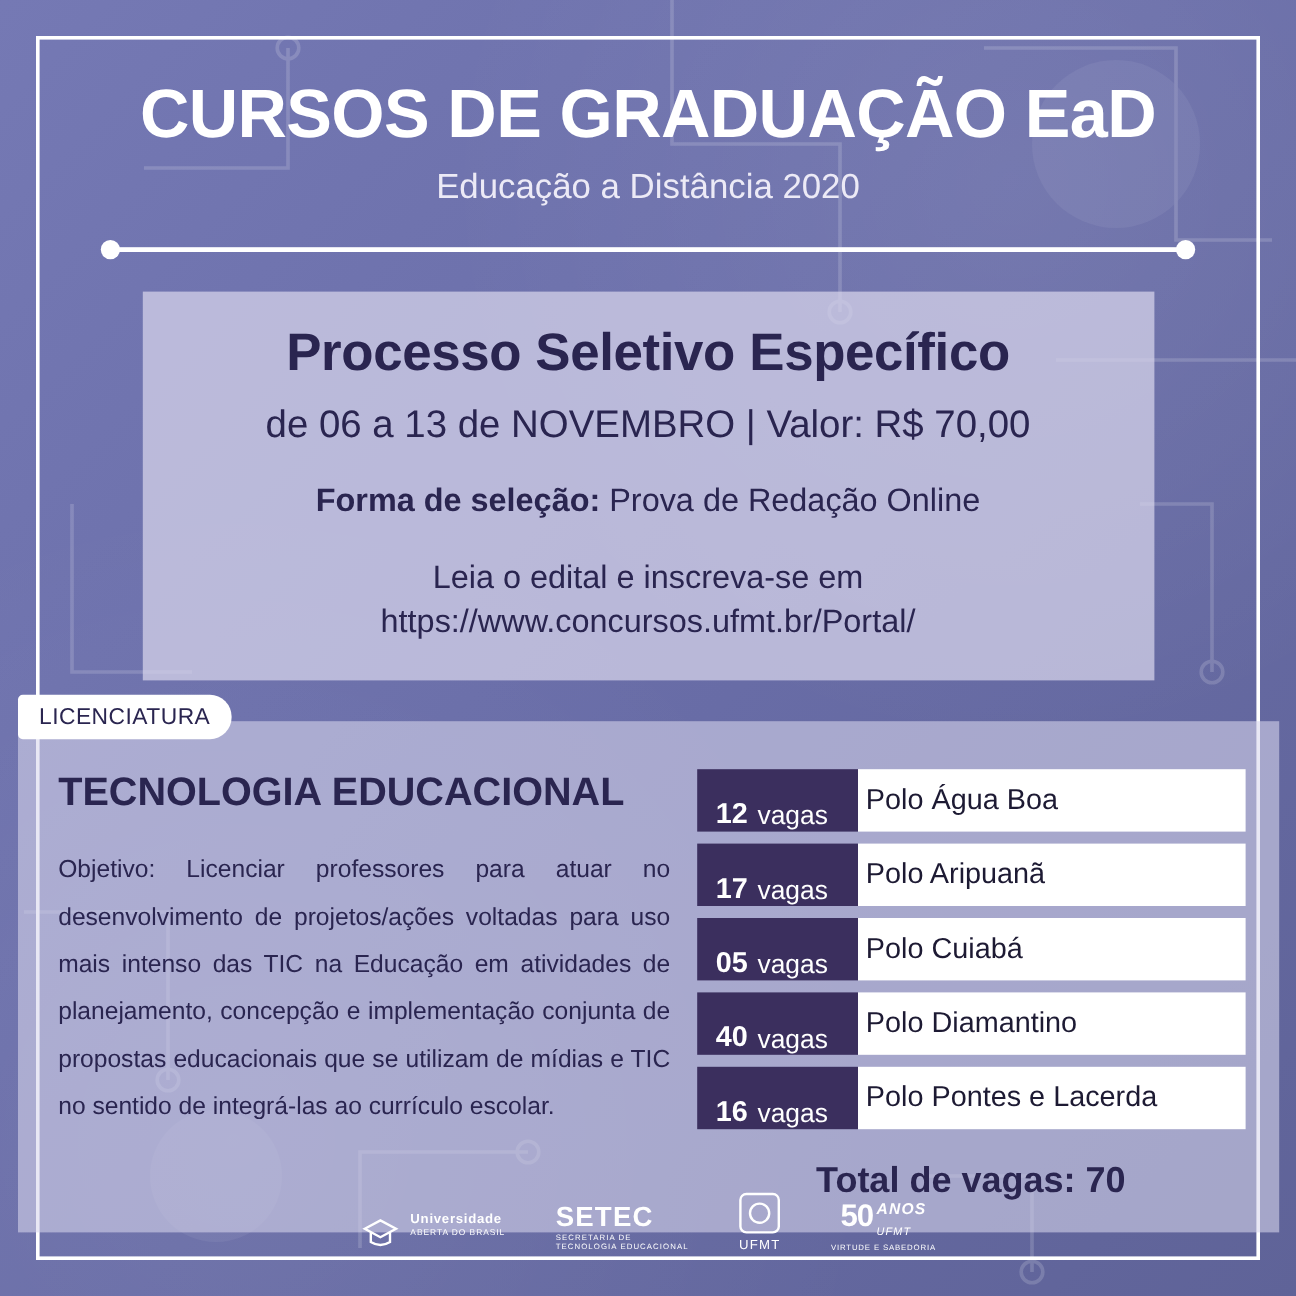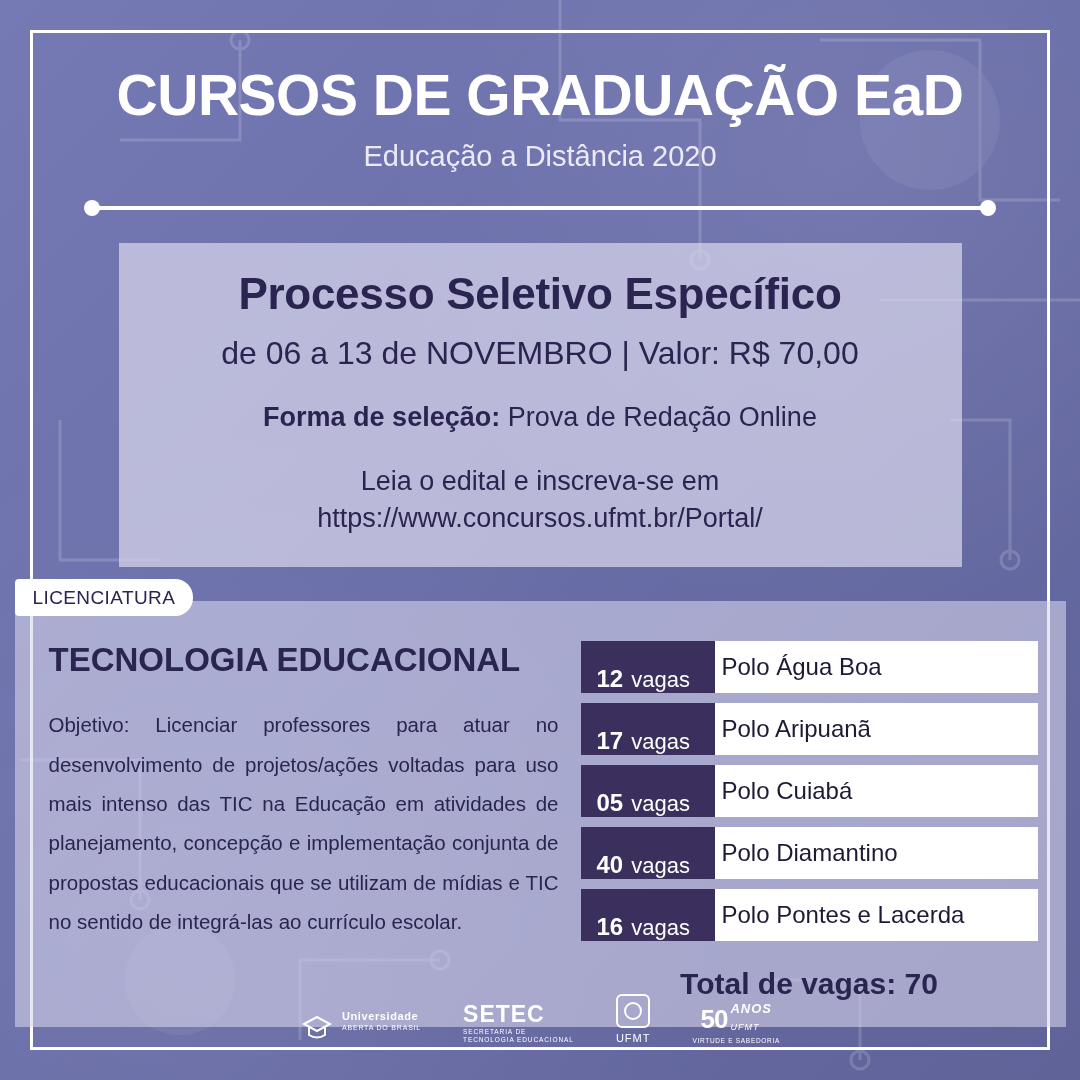--- a/index.html
+++ b/index.html
@@ -250,21 +250,21 @@
     position: absolute;
     left: 50%; top: 50%;
     transform: translate(-50%,-50%);
     width: 14px; height: 14px;
     border: 2px solid #ffffff;
     border-radius: 50%;
   }
   .logo-ufmt .cap { font-size: 11px; letter-spacing: 1px; }
 
   .logo-50 { text-align: center; line-height: 1.1; }
-  .logo-50 .top { display: flex; align-items: flex-end; justify-content: center; gap: 3px; }
+  .logo-50 .top { display: flex; justify-content: center; gap: 3px; }
   .logo-50 .fifty { font-size: 26px; font-weight: bold; letter-spacing: -1px; }
   .logo-50 .stack { text-align: left; font-style: italic; }
   .logo-50 .anos { font-size: 13px; font-weight: bold; letter-spacing: 1px; }
   .logo-50 .ufmt { font-size: 9px; letter-spacing: 1px; }
   .logo-50 .tagline { font-size: 6.5px; letter-spacing: 0.7px; margin-top: 3px; }
 </style>
 </head>
 <body>
 
 <div class="poster">

